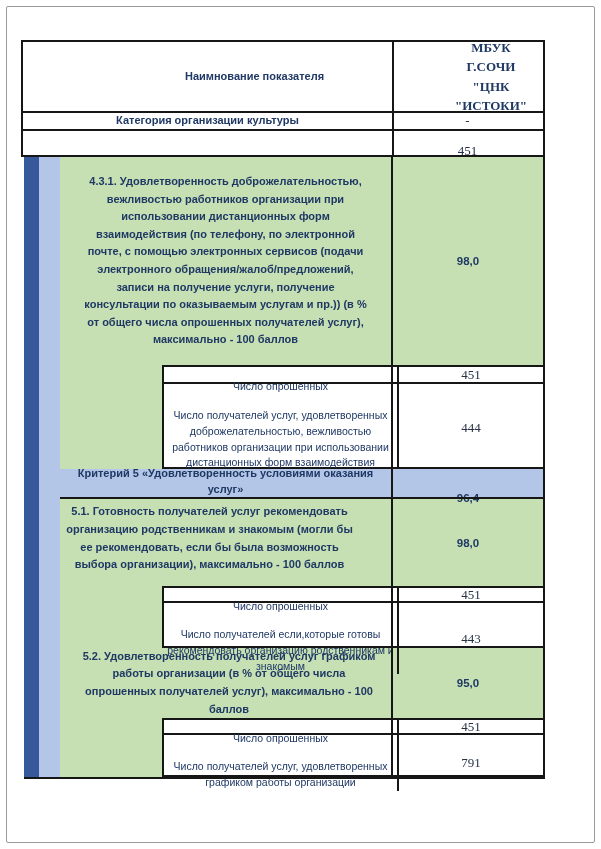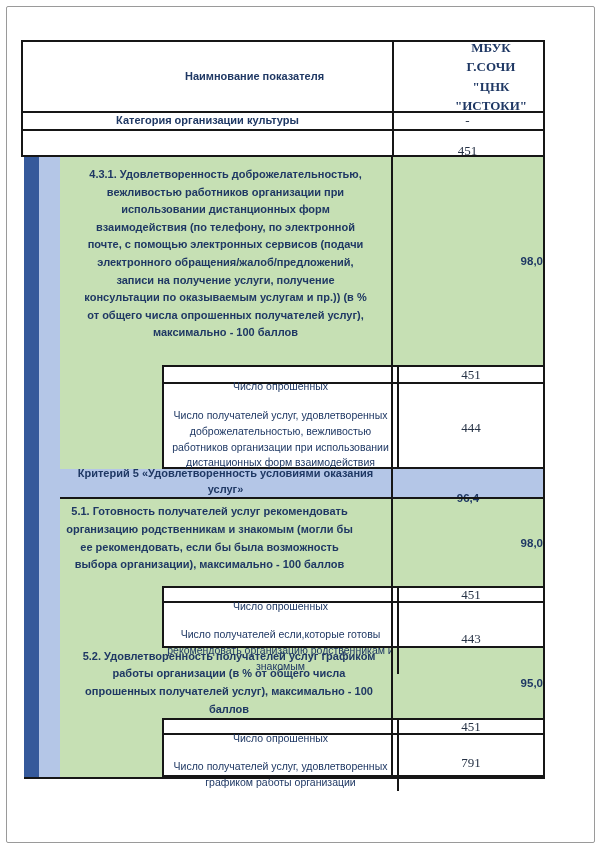--- a/index.html
+++ b/index.html
@@ -30,23 +30,23 @@
   
   #band-dark{left:24px;top:157px;width:15px;height:620px;background:var(--dark_blue);}
   #band-light{left:39px;top:157px;width:21px;height:620px;background:var(--light_blue);}
   #green-bg{left:60px;top:157px;width:485px;height:620px;background:var(--green);}
   #vline-mid{left:391px;top:157px;width:2px;height:620px;background:#161616;}
   #vline-right{left:543px;top:157px;width:2px;height:620px;background:#161616;}
   #hline-bottom{left:24px;top:777px;width:521px;height:2px;background:#161616;}
   #hline-krit{left:60px;top:497px;width:485px;height:2px;background:#161616;}
 
   .glabel{display:flex;align-items:center;justify-content:center;padding:0 22px;}
-  .gval{display:flex;align-items:center;justify-content:flex-end;}
-
-  #ind431-label{left:60px;top:150px;width:331px;height:208px;}
+  .gval{display:flex;align-items:center;justify-content:center;}
+
+  #ind431-label{left:60px;top:157px;width:331px;height:208px;}
   #ind431-label .lbl{line-height:1.6;}
   #ind431-value{left:393px;top:157px;width:150px;height:208px;}
 
   .wbox{background:#fff;border:2px solid #161616;display:flex;flex-direction:column;}
   .wrow{display:flex;position:relative;}
   .wrow .wl{width:227px;display:flex;align-items:center;justify-content:center;padding:0 3px;}
   .wrow .wdiv{width:2px;background:#161616;}
   .wrow .wr{flex:1;display:flex;align-items:center;justify-content:center;}
   .wrow.first{border-bottom:2px solid #161616;}
 

